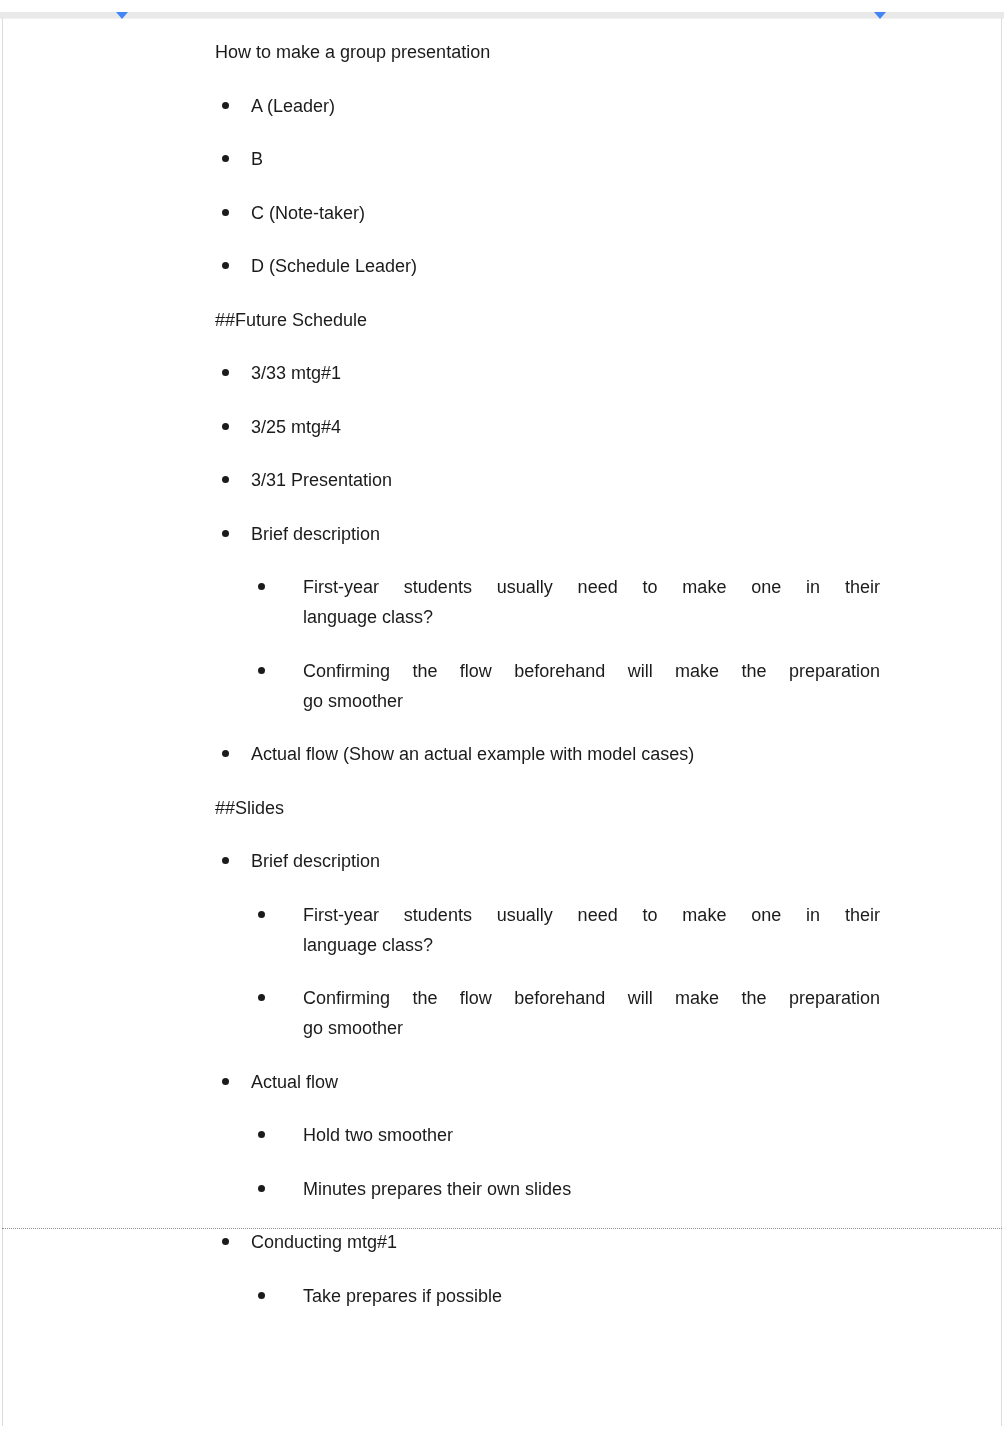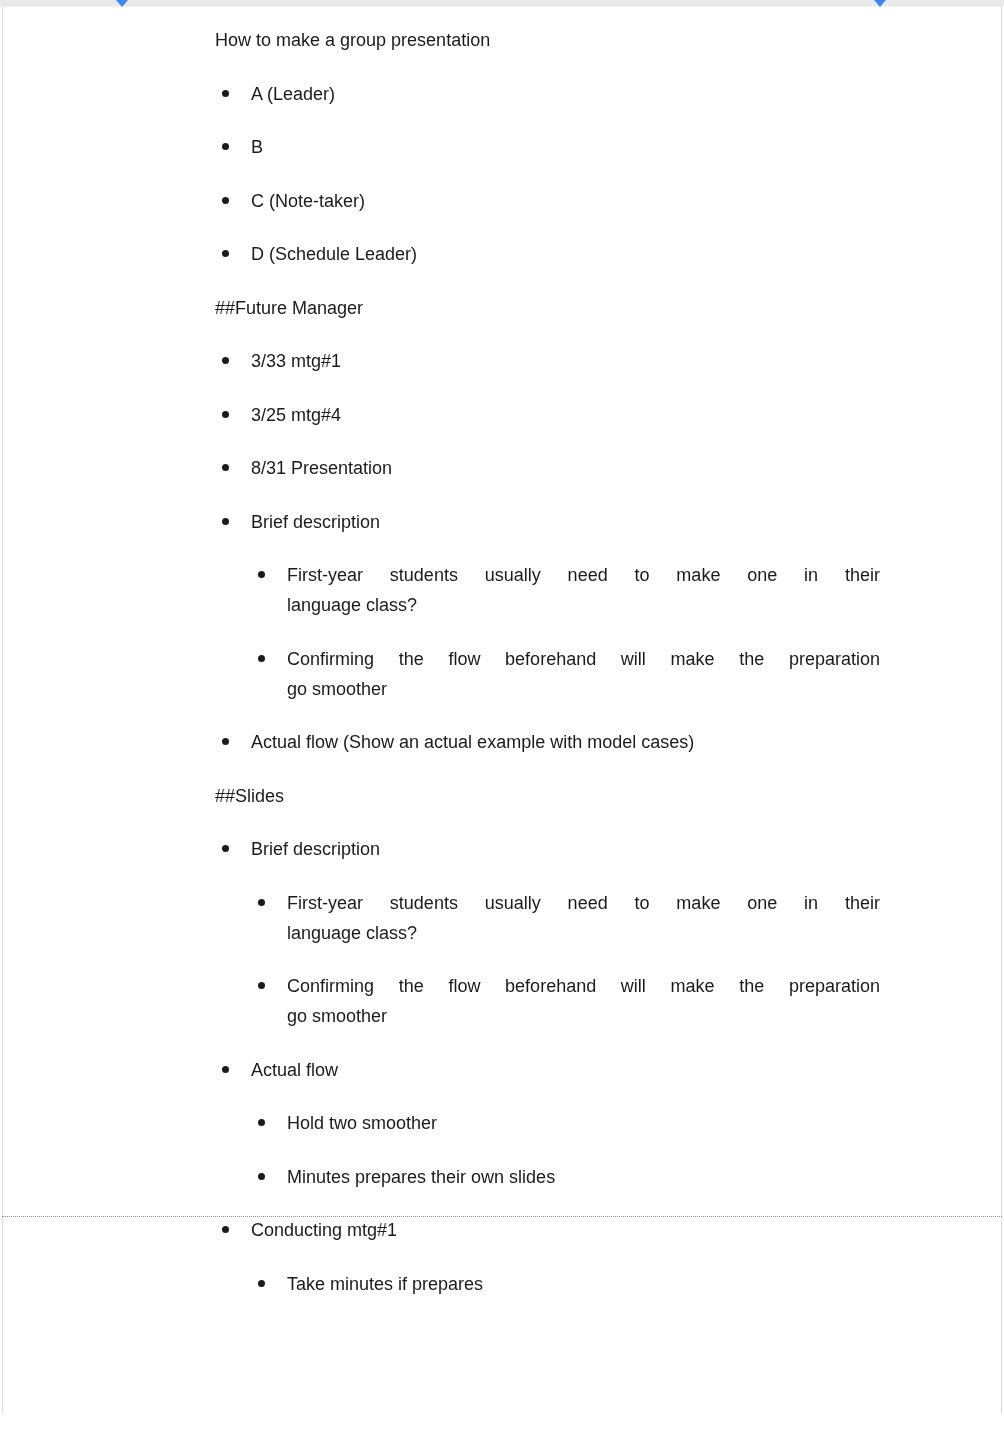--- a/index.html
+++ b/index.html
@@ -8,20 +8,21 @@
     background: #ffffff;
   }
   .stage {
     position: relative;
     width: 1004px;
     height: 1414px;
     background: #ffffff;
     overflow: hidden;
     font-family: "Liberation Sans", "DejaVu Sans", sans-serif;
     color: #1b1b1b;
+    margin-top: 12px;
   }
   
   .page-edge {
     position: absolute;
     top: 6px;
     bottom: 0;
     width: 1px;
     background: #dcdcdc;
   }
   .page-edge.left  { left: 2px; }
@@ -68,21 +69,21 @@
   .li .dot {
     flex: 0 0 auto;
     width: 7px;
     height: 7px;
     border-radius: 50%;
     background: #1b1b1b;
     margin-top: 11px;
   }
   .li.l1 { padding-left: 7px; }
   .li.l1 .dot { margin-right: 22px; }
-  .li.l2 { padding-left: 43px; }
+  .li.l2 { padding-left: 43px; gap: 16px; }
   .li.l2 .dot { margin-right: 22px; }
   .li .li-text { flex: 1 1 auto; min-width: 0; }
   .jline {
     text-align: justify;
     text-align-last: justify;
   }
   
   .page-break {
     position: absolute;
     left: 2px;
@@ -119,33 +120,33 @@
     </div>
     <div class="li l1">
       <span class="dot"></span>
       <span class="li-text">C (Note-taker)</span>
     </div>
     <div class="li l1">
       <span class="dot"></span>
       <span class="li-text">D (Schedule Leader)</span>
     </div>
 
-    <div class="para">##Future Manager</div>
+    <div class="para">##Future Schedule</div>
 
     <div class="li l1">
       <span class="dot"></span>
       <span class="li-text">3/33 mtg#1</span>
     </div>
     <div class="li l1">
       <span class="dot"></span>
       <span class="li-text">3/25 mtg#4</span>
     </div>
     <div class="li l1">
       <span class="dot"></span>
-      <span class="li-text">8/31 Presentation</span>
+      <span class="li-text">3/31 Presentation</span>
     </div>
 
 
     <div class="li l1">
       <span class="dot"></span>
       <span class="li-text">Brief description</span>
     </div>
 
     <div class="li l2">
       <span class="dot"></span>
@@ -205,20 +206,20 @@
       <span class="li-text">Minutes prepares their own slides</span>
     </div>
 
     <div class="li l1">
       <span class="dot"></span>
       <span class="li-text">Conducting mtg#1</span>
     </div>
 
     <div class="li l2">
       <span class="dot"></span>
-      <span class="li-text">Take minutes if prepares</span>
+      <span class="li-text">Take prepares if possible</span>
     </div>
 
   </div>
 
   <div class="page-break"></div>
 
 </div>
 
 </body></html>

